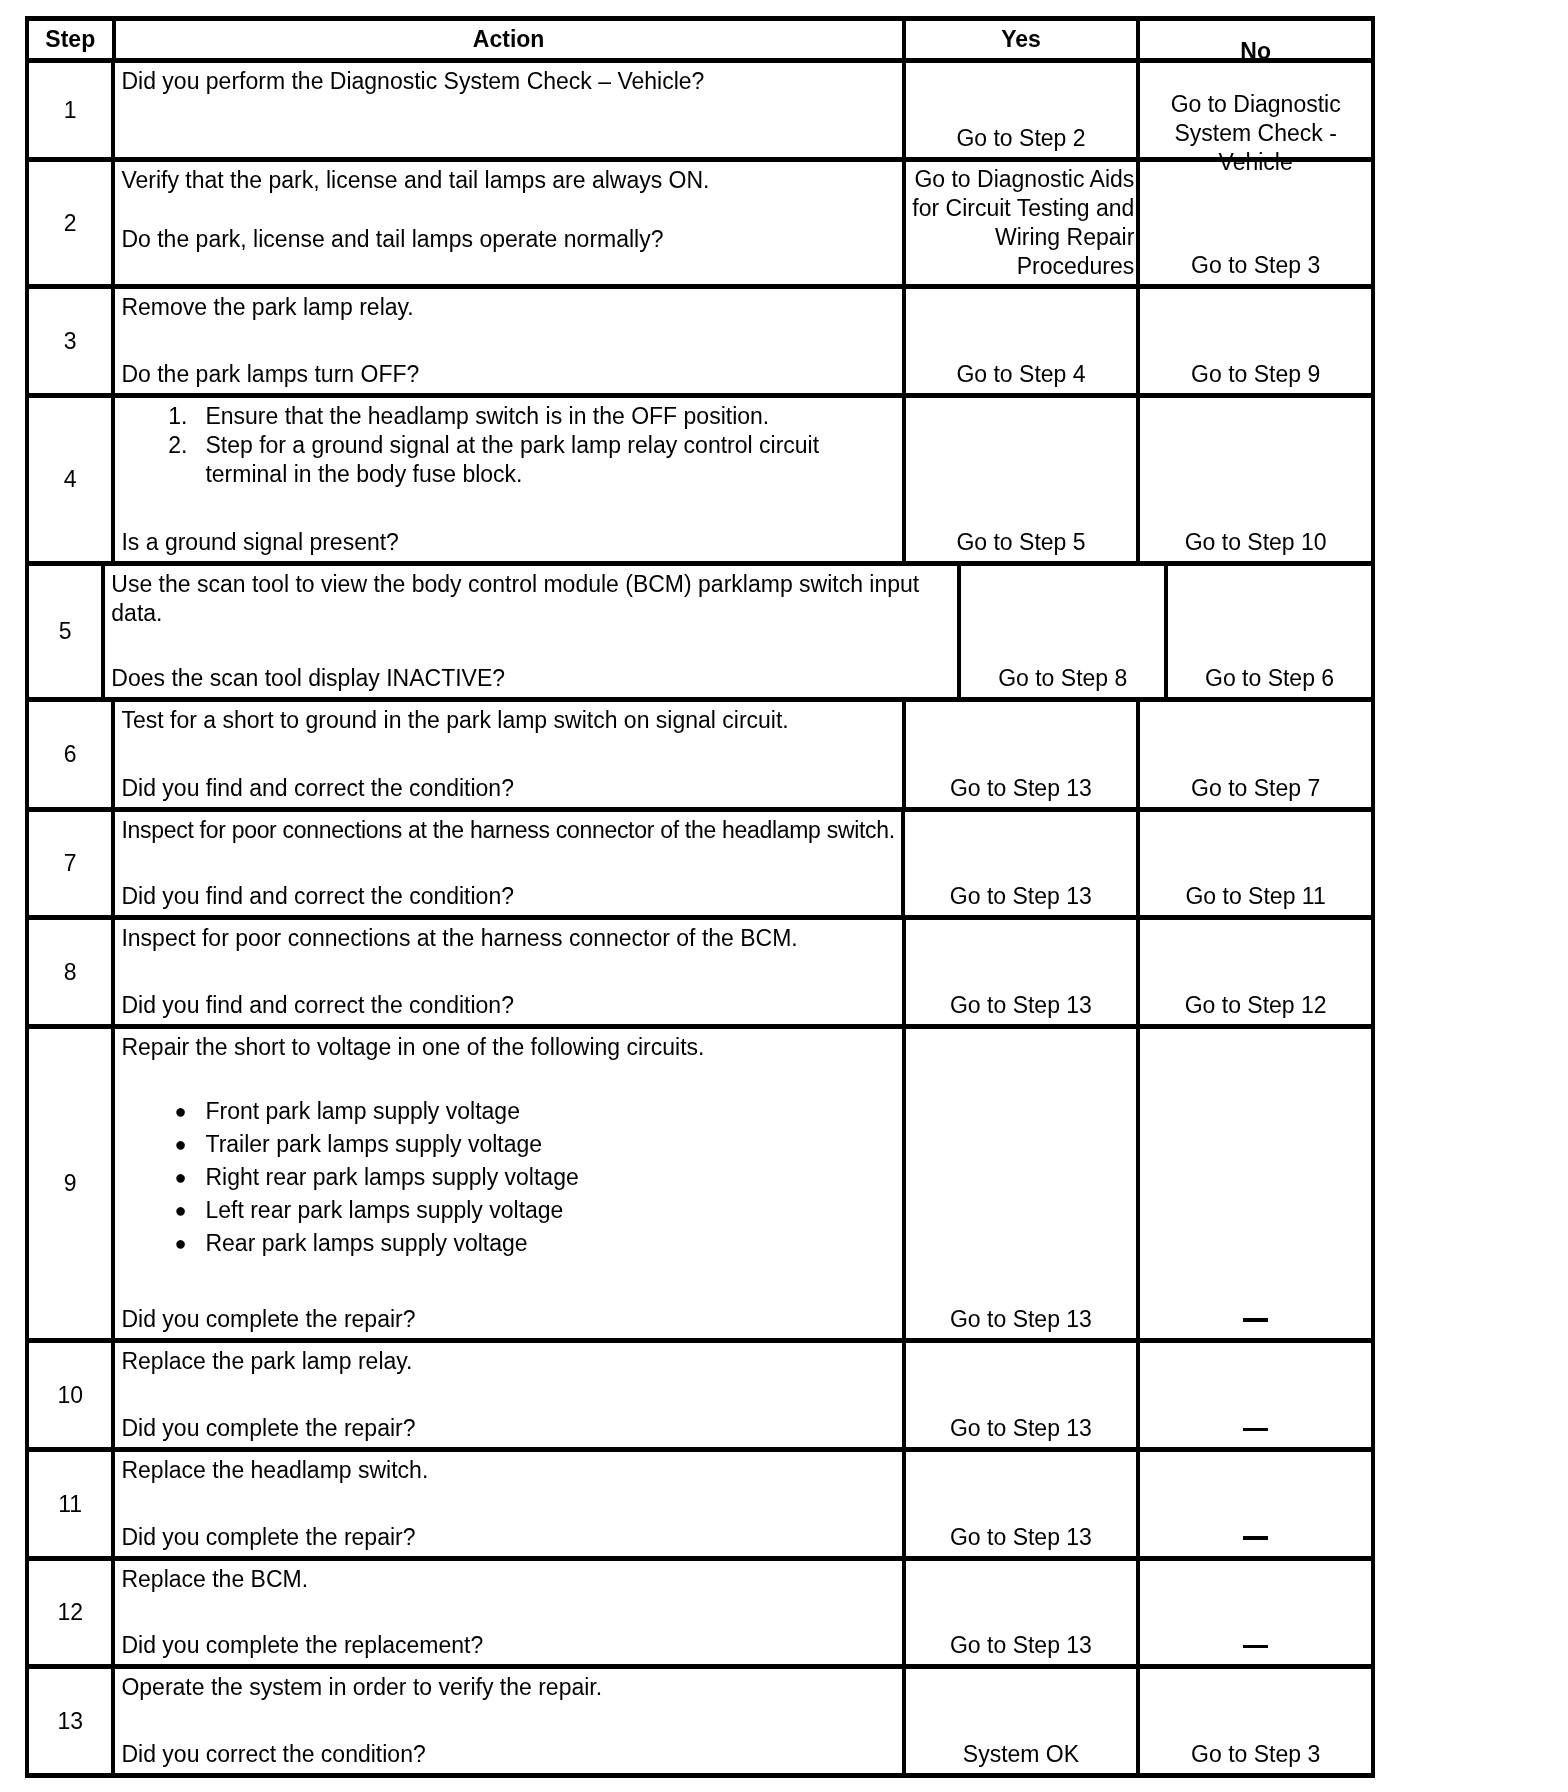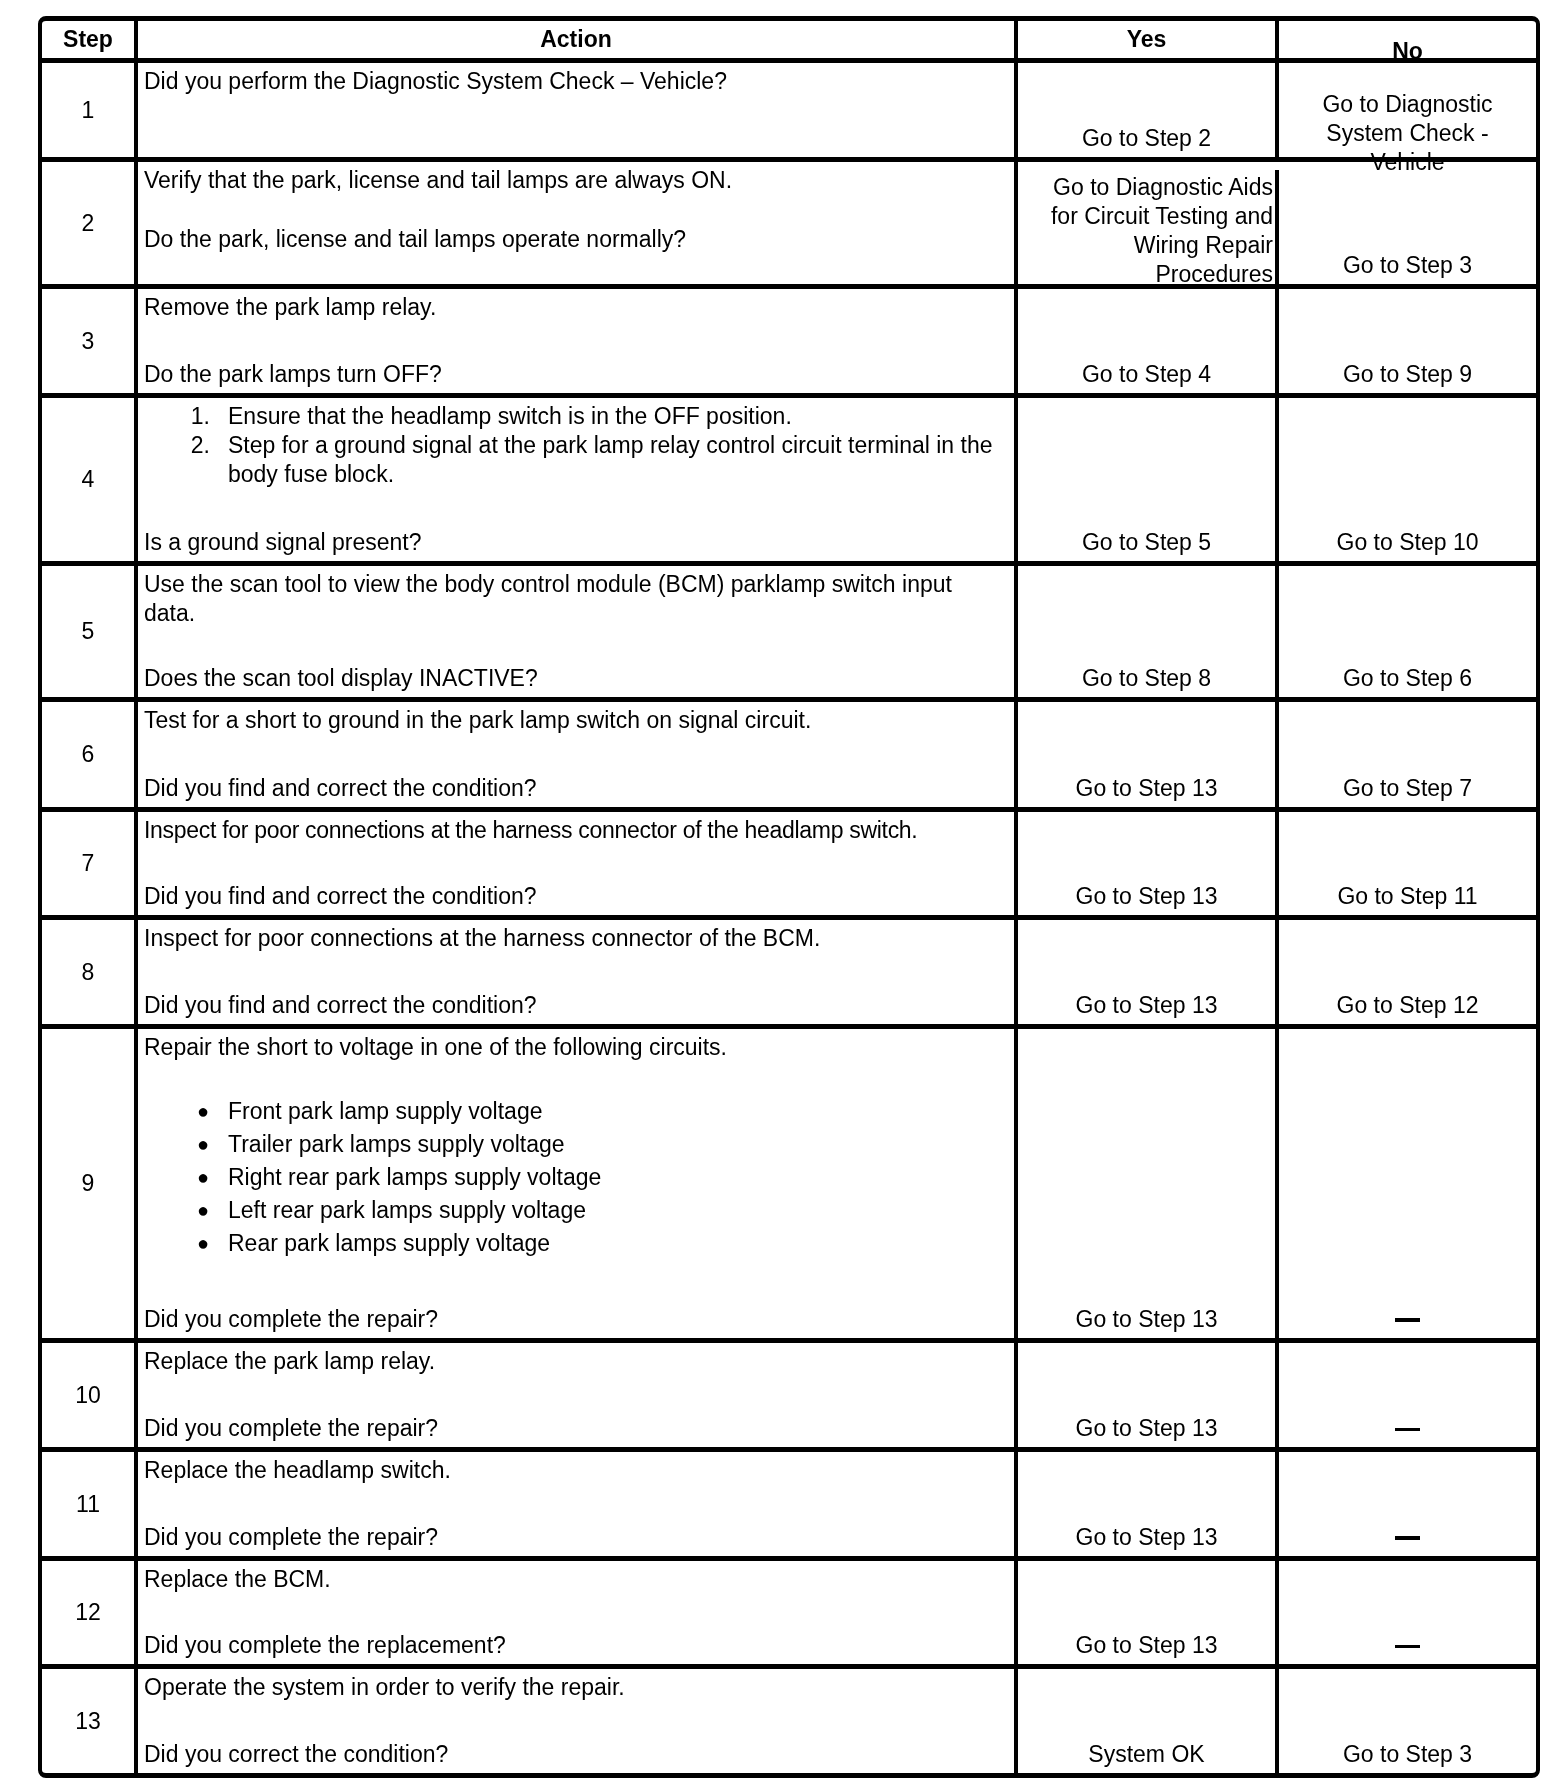--- a/index.html
+++ b/index.html
@@ -1,20 +1,20 @@
 <!DOCTYPE html>
 <html><head>
 <meta charset="utf-8">
 <style>
   html, body { margin: 0; padding: 0; background: #ffffff; }
   body { width: 1568px; height: 1792px; position: relative; overflow: hidden;
          font-family: "Liberation Sans", "DejaVu Sans", sans-serif; color: #000; }
-  #tbl { position: absolute; left: 38px; top: 16px; width: 1502px;
+  #tbl { position: absolute; left: 25px; top: 16px; width: 1350px;
          border-top: 5px solid #000; border-bottom: 5px solid #000;
-         border-left: 4px solid #000; border-right: 4px solid #000; box-sizing: border-box; border-radius: 8px; }
+         border-left: 4px solid #000; border-right: 4px solid #000; box-sizing: border-box; }
   .row { display: flex; border-bottom: 5px solid #000; box-sizing: border-box; }
   .row:last-child { border-bottom: none; }
   .cell { box-sizing: border-box; position: relative; font-size: 23px; line-height: 29px; }
   .c-step { width: 96px; border-right: 4px solid #000; display: flex; align-items: center; justify-content: center; }
   .c-action { width: 880px; border-right: 4px solid #000; padding: 4px 6px 4px 6px; display: flex; flex-direction: column; }
   .c-yes { width: 261px; border-right: 4px solid #000; display: flex; flex-direction: column; justify-content: flex-end; align-items: center; text-align: right; padding: 3px 2px 4px 2px; }
   .c-no { width: 257px; display: flex; flex-direction: column; justify-content: flex-end; align-items: center; text-align: center; padding: 3px 2px 4px 2px; margin-top: 24px; }
   .hdr .cell { font-weight: bold; justify-content: center; align-items: center; display: flex; padding: 0; }
   .hdr .c-action { flex-direction: row; }
   .spacer { flex: 1; }
@@ -52,21 +52,21 @@
     </div>
   </div>
 
   <div class="row" style="height:127px;">
     <div class="cell c-step">2</div>
     <div class="cell c-action">
       <div>Verify that the park, license and tail lamps are always ON.</div>
       <div class="spacer"></div>
       <div style="margin-bottom:26px;">Do the park, license and tail lamps operate normally?</div>
     </div>
-    <div class="cell c-yes" style="justify-content:flex-start;margin-top:8px;">
+    <div class="cell c-yes" style="justify-content:flex-start;">
       <span>Go to Diagnostic Aids for Circuit Testing and Wiring Repair Procedures</span>
     </div>
     <div class="cell c-no">
       <span>Go to Step 3</span>
     </div>
   </div>
 
   <div class="row" style="height:109px;">
     <div class="cell c-step">3</div>
     <div class="cell c-action">

